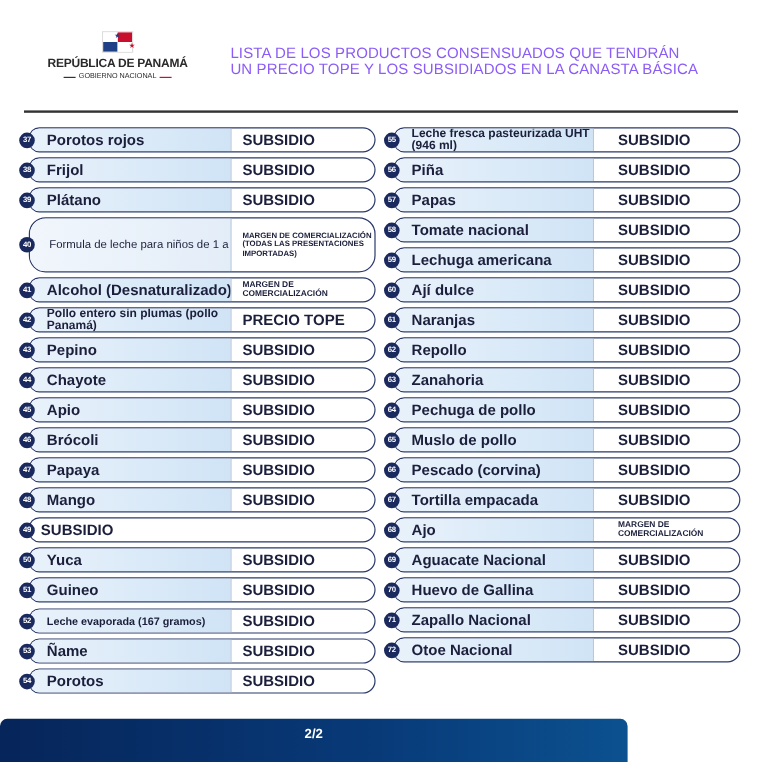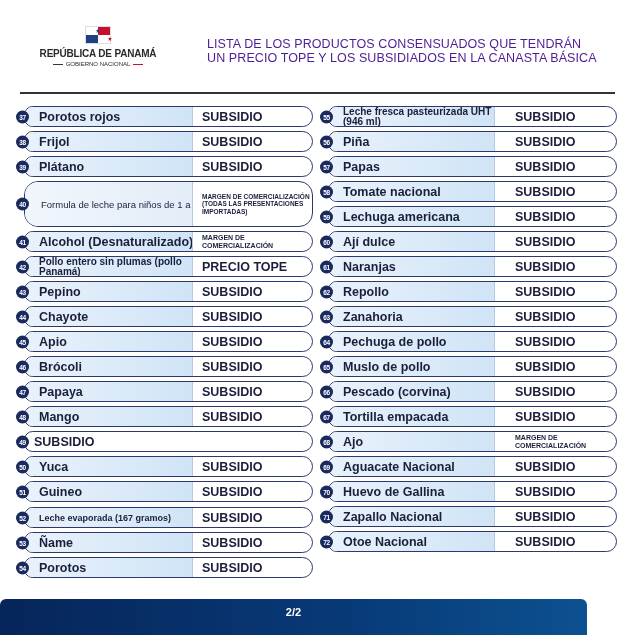--- a/index.html
+++ b/index.html
@@ -14,21 +14,21 @@
     .flag .q3 { background: #1f3f87; }
     .flag .q4 { background: #fff; position: relative; }
     .flag .star { position: absolute; font-size: 6px; line-height: 9px; width: 100%; text-align: center; }
     .flag .q1 .star { color: #1f3f87; }
     .flag .q4 .star { color: #c8102e; }
     .logo-title { font-size: 10px; font-weight: bold; color: #2a2a2a; letter-spacing: -0.2px; white-space: nowrap; }
     .logo-sub { font-size: 6px; color: #2a2a2a; display: flex; align-items: center; justify-content: center; gap: 3px; margin-top: 2px; white-space: nowrap; }
     .logo-sub .line { display: inline-block; width: 10px; height: 1px; background: #333; }
     .logo-sub .line.red { background: #c8102e; }
 
-    .title { position: absolute; left: 192px; top: 37px; font-size: 12.5px; line-height: 14px; color: #4c1d95; letter-spacing: 0.1px; white-space: nowrap; margin-left: 15px; }
+    .title { position: absolute; left: 192px; top: 37px; font-size: 12.5px; line-height: 14px; color: #8b5cf6; letter-spacing: 0.1px; white-space: nowrap; }
     .rule { position: absolute; left: 20px; top: 92px; width: 595px; height: 2px; background: #333; }
 
     .col { position: absolute; top: 104px; }
     .col.left { left: 16px; width: 297px; }
     .col.right { left: 320px; width: 297px; }
 
     .row { position: absolute; left: 0; width: 297px; height: 21px; }
     .pill { position: absolute; left: 8px; right: 0; top: 0; bottom: 0; border: 1.2px solid #2b3a6b; border-radius: 10px 12px 12px 10px; background: #fff; overflow: hidden; display: flex; }
     .pill .name { background: linear-gradient(90deg, #e9f2fb 0%, #d0e4f6 100%); border-right: 1px solid #b6c9df; display: flex; align-items: center; padding-left: 14px; font-size: 12.5px; font-weight: bold; color: #1b1f3b; white-space: nowrap; overflow: hidden; }
     .left .pill .name { width: 168px; }
@@ -38,21 +38,21 @@
     .pill .status.small { font-size: 7px; line-height: 7.5px; white-space: normal; padding-right: 4px; }
     .pill .name.small { font-size: 10px; line-height: 9.5px; font-weight: bold; white-space: normal; }
     .pill .name.smaller { font-size: 9px; font-weight: bold; }
     .badge { position: absolute; left: 0; top: 50%; transform: translateY(-50%); width: 13px; height: 13px; border-radius: 50%; background: #1b2a5e; color: #fff; font-size: 6.5px; font-weight: bold; display: flex; align-items: center; justify-content: center; z-index: 2; letter-spacing: -0.3px; }
 
     .row.tall { height: 46px; }
     .row.tall .pill { border-radius: 14px 14px 14px 14px; }
     .row.tall .pill .name { font-size: 9.5px; line-height: 11px; font-weight: normal; padding-left: 16px; color: #1b1f3b; background: linear-gradient(90deg, #f1f6fc 0%, #e3edf8 100%); }
     .row.tall .pill .status { font-size: 6.5px; line-height: 7.5px; white-space: normal; }
 
-    .footer { position: absolute; left: 0; top: 599px; width: 587px; height: 36px; background: linear-gradient(90deg, #06255a 0%, #083a78 60%, #0c5190 100%); border-radius: 6px 6px 0 0; display: flex; justify-content: center; padding-top: 7px; }
+    .footer { position: absolute; left: 0; top: 599px; width: 523px; height: 36px; background: linear-gradient(90deg, #06255a 0%, #083a78 60%, #0c5190 100%); border-radius: 6px 6px 0 0; display: flex; justify-content: center; padding-top: 7px; }
     .footer .page { color: #fff; font-size: 11px; font-weight: bold; }
   </style>
 </head>
 <body>
 
 <div class="header">
   <div class="logo">
     <div class="flag">
       <div class="q1">
           <span class="star">★</span>

